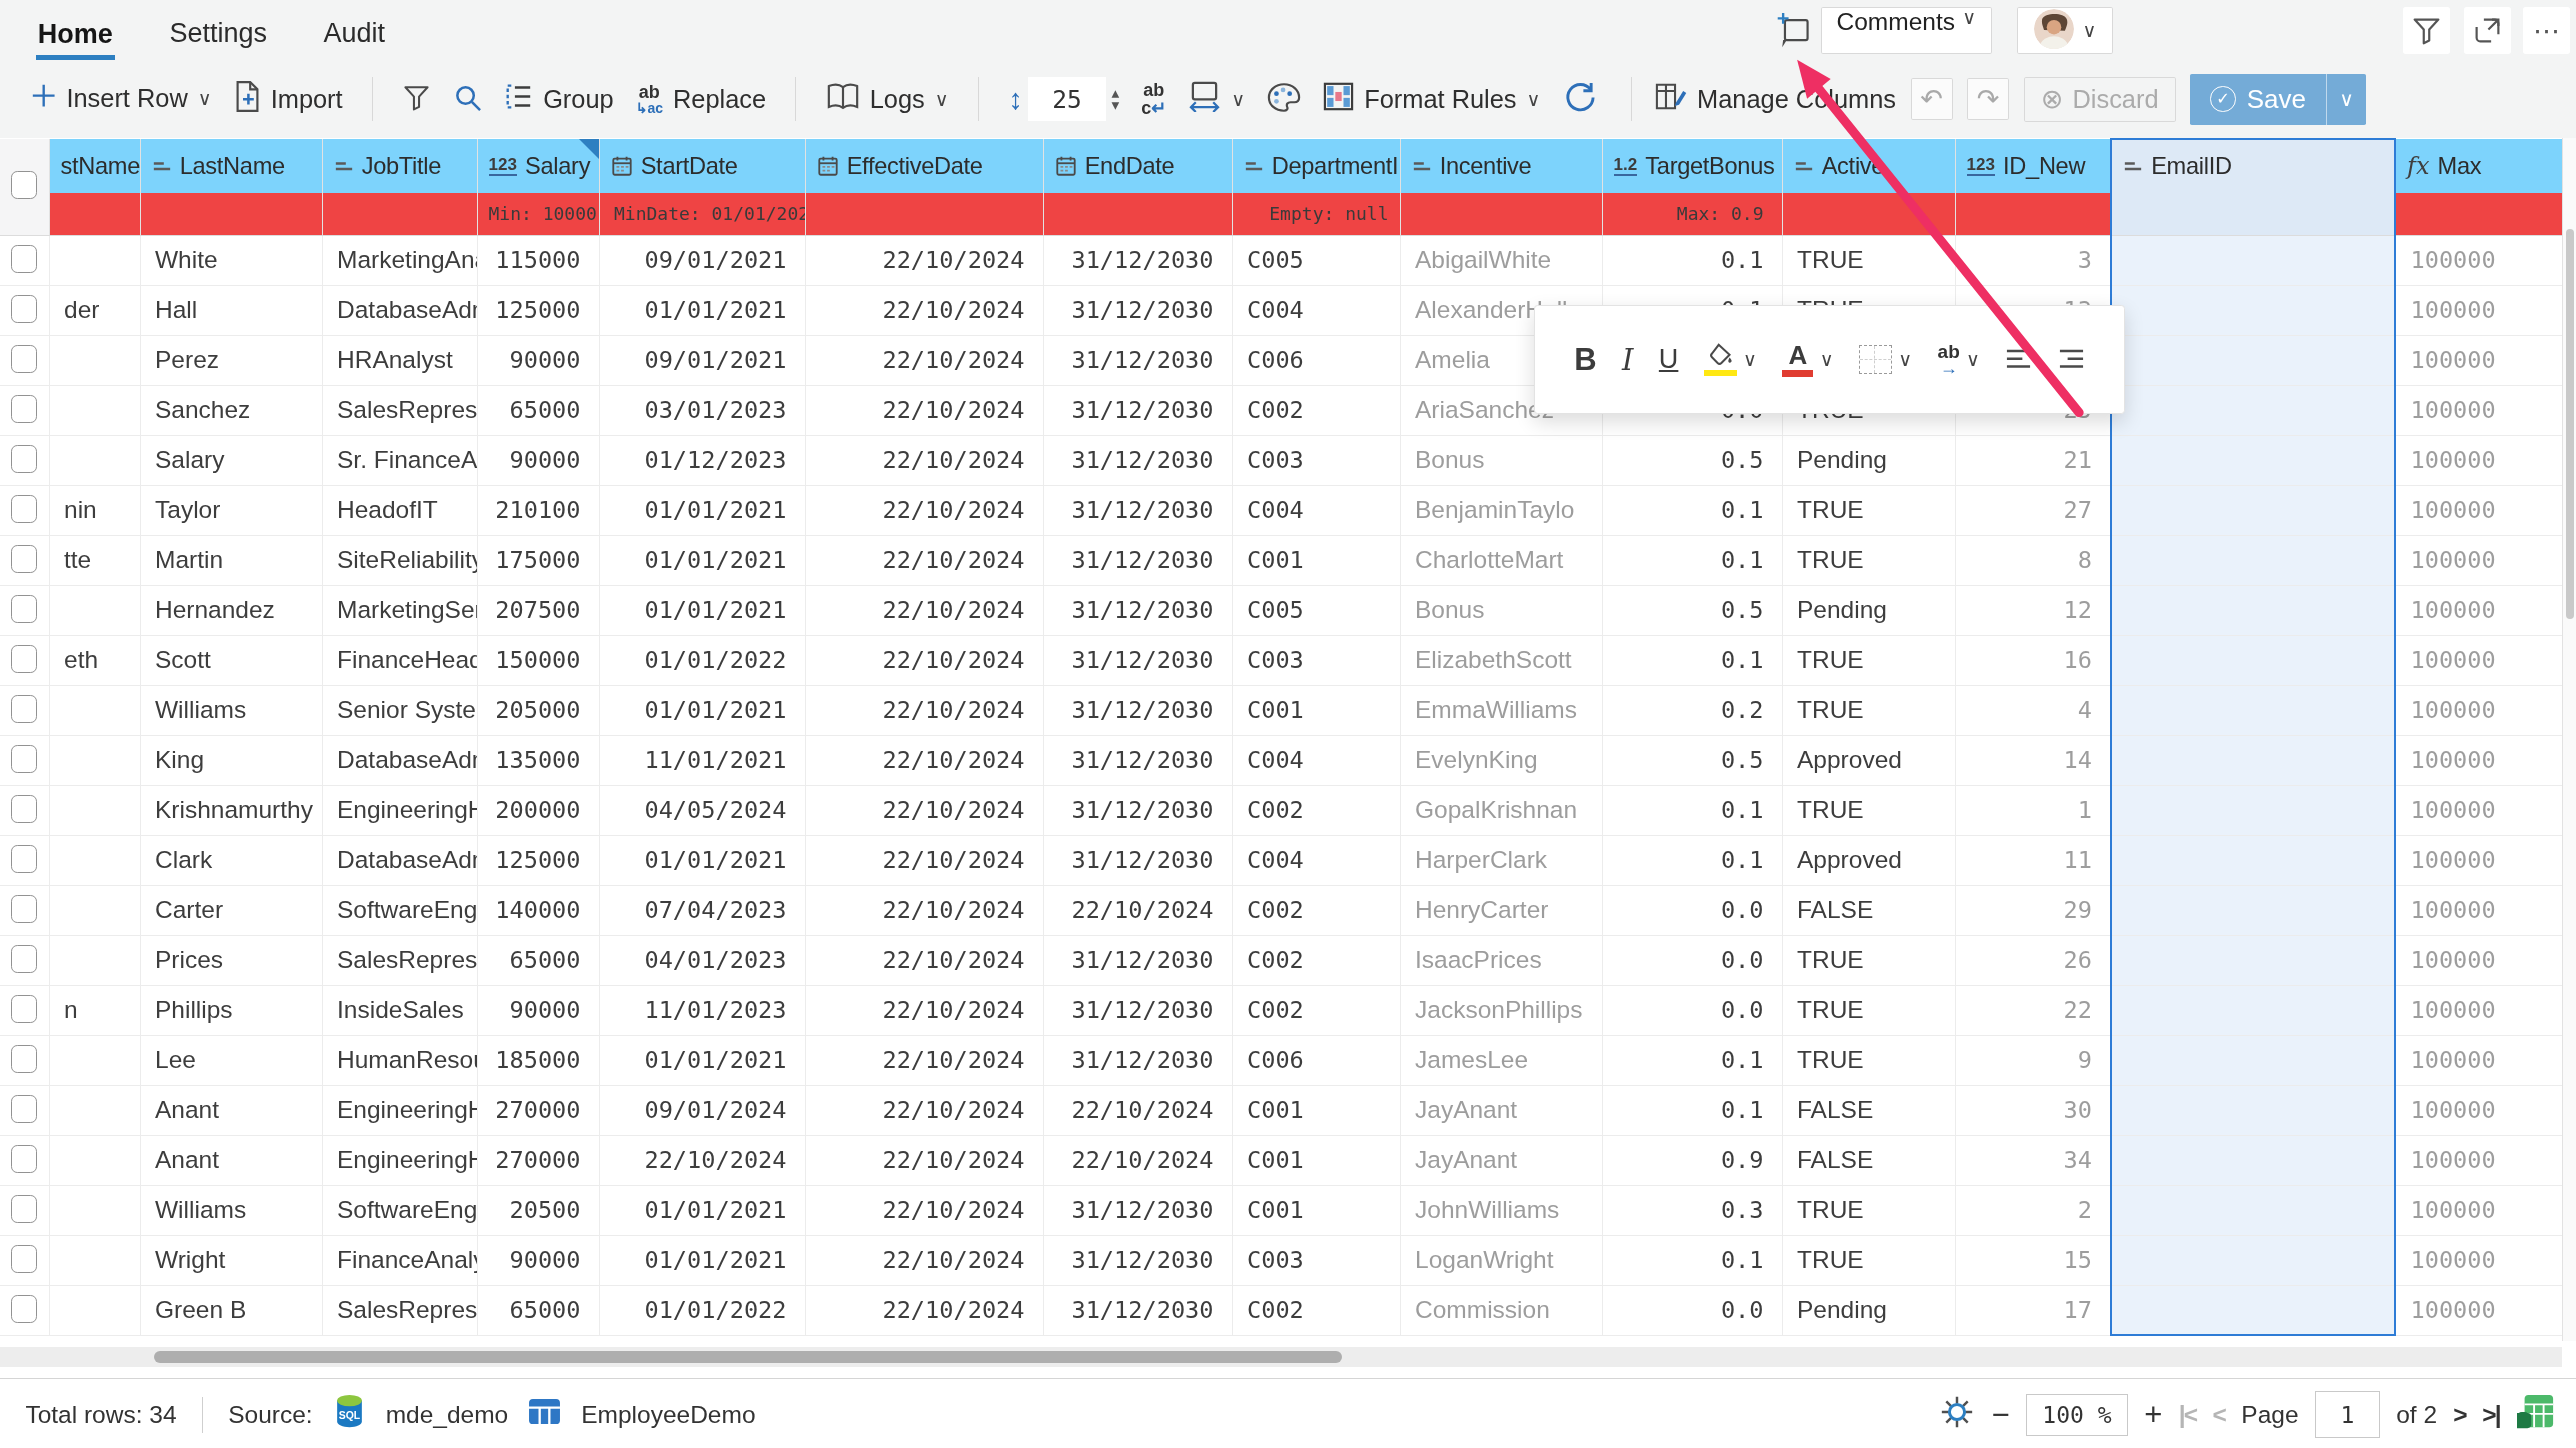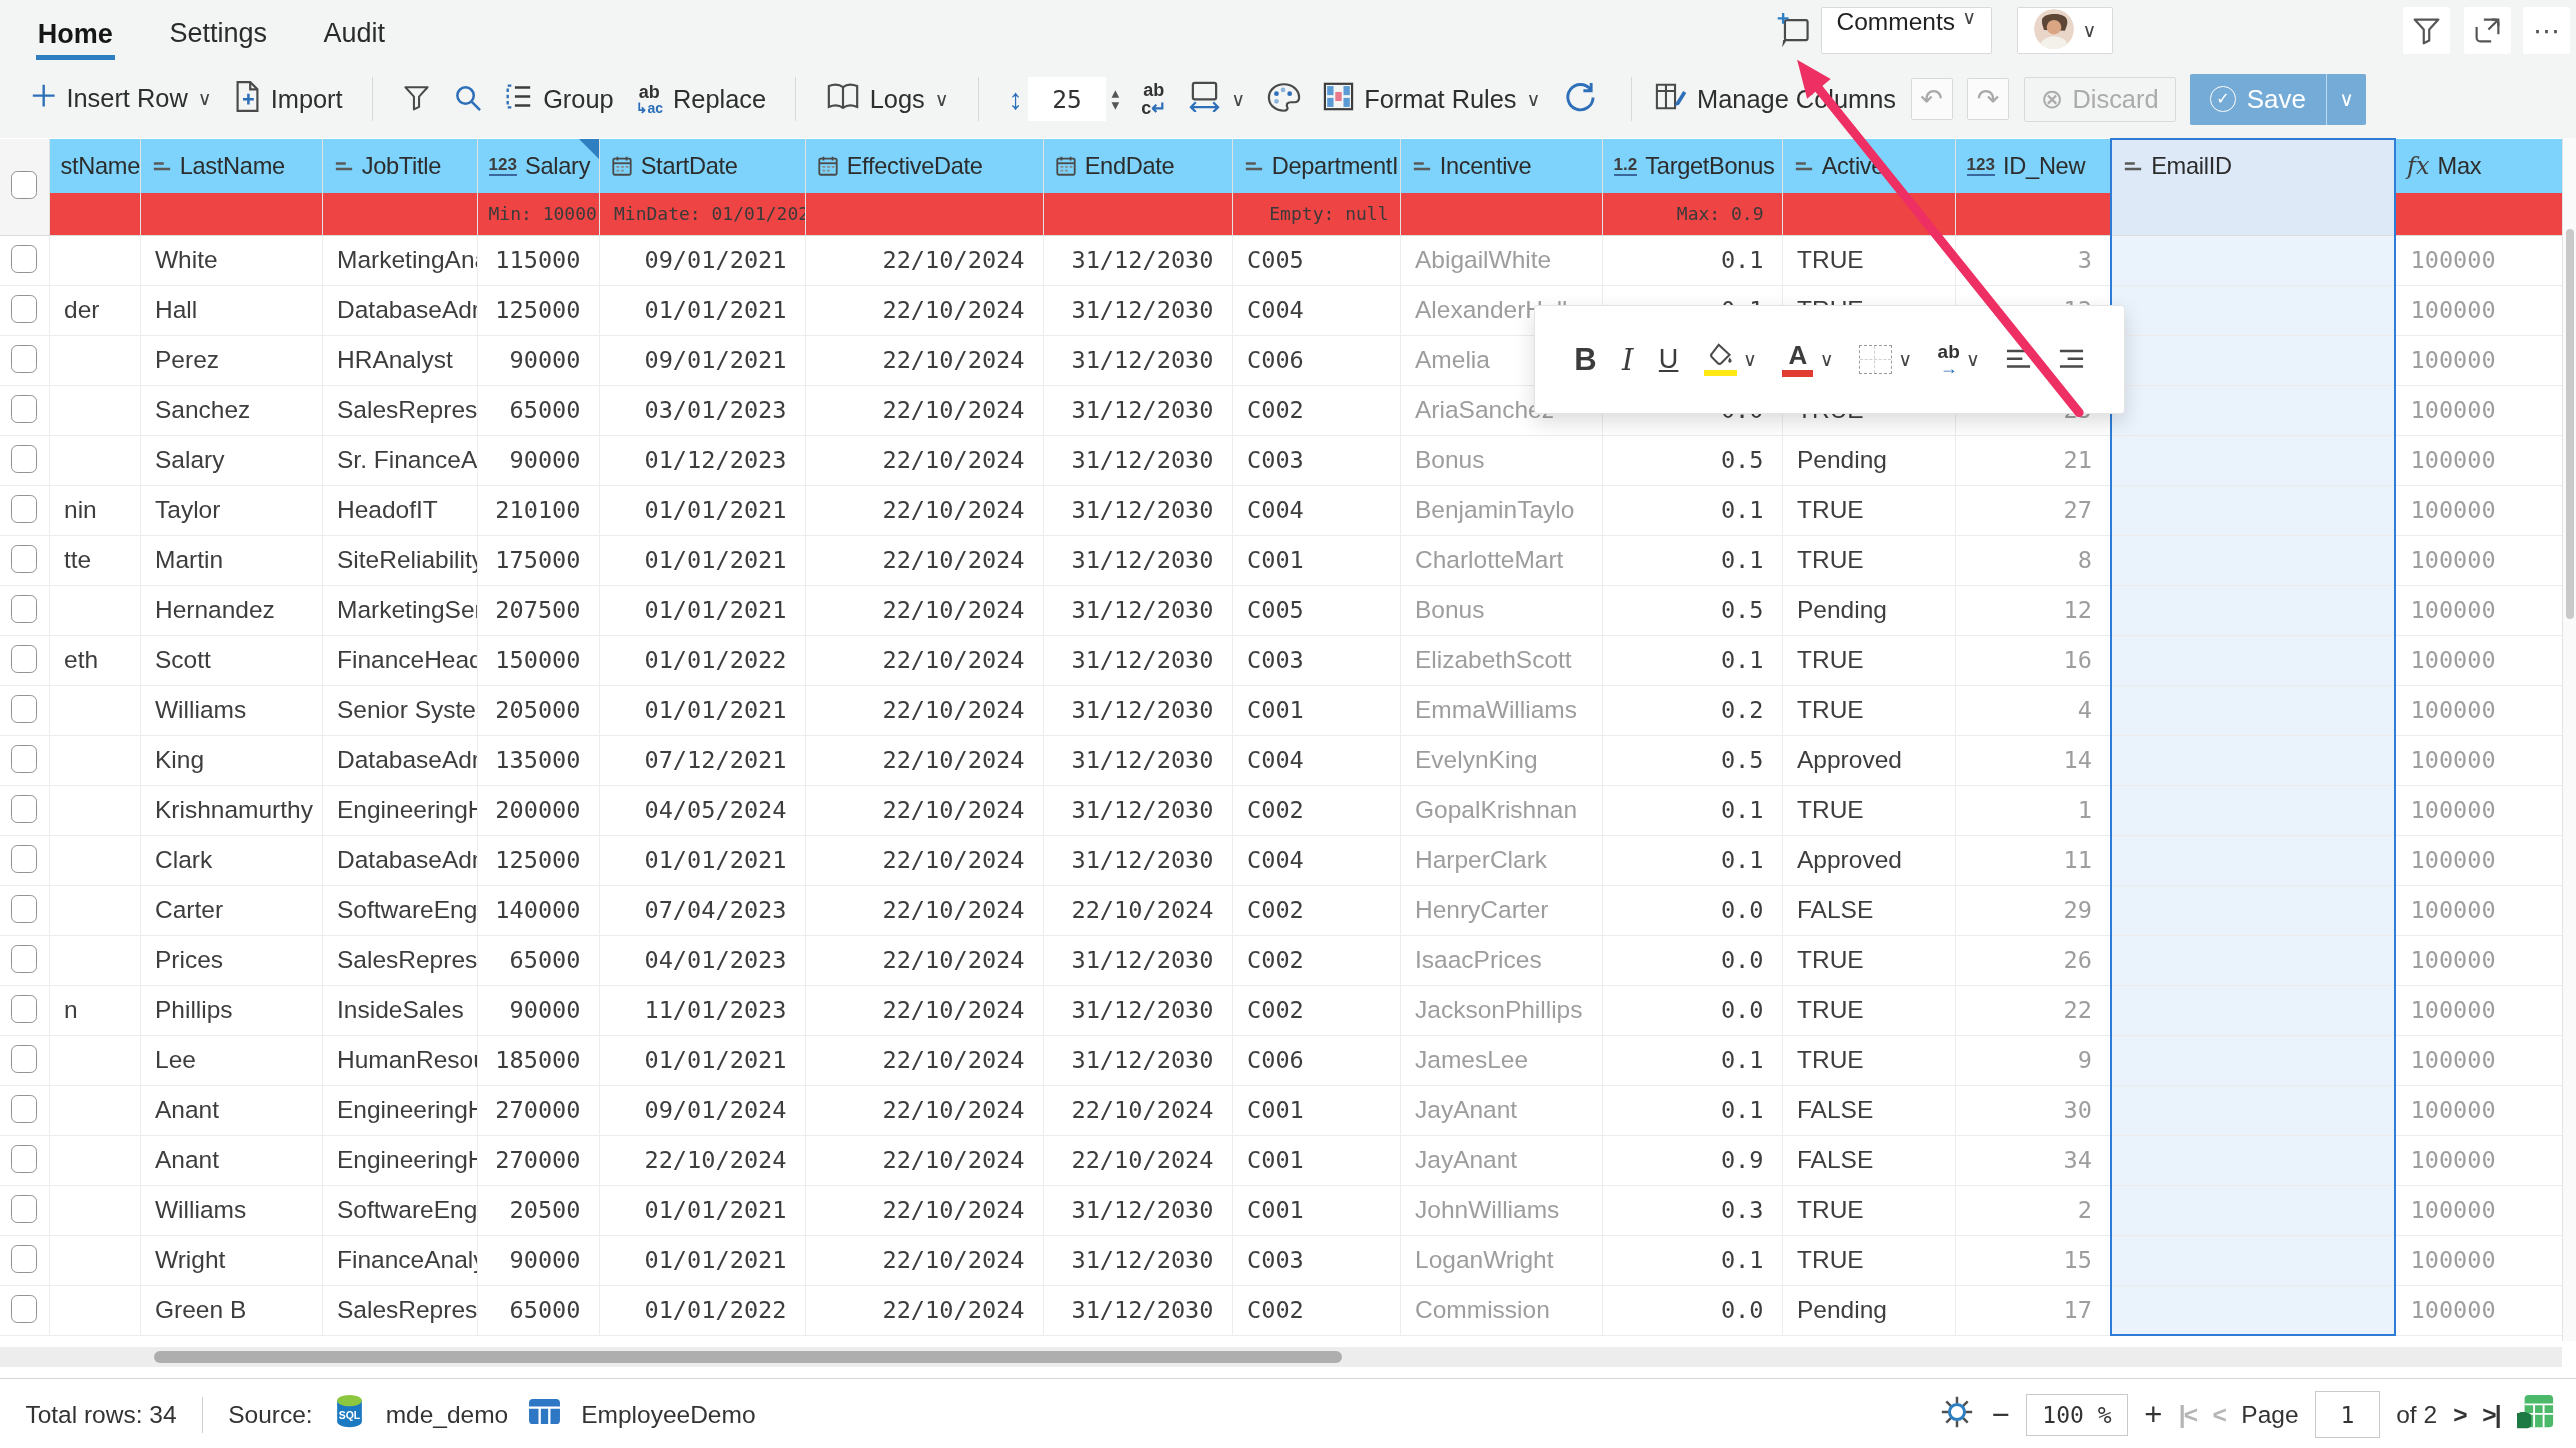--- a/index.html
+++ b/index.html
@@ -610,21 +610,21 @@
           <td class="td a-r mono mut">4</td>
           <td class="td a-l sel"></td>
           <td class="td a-l mono mut">100000</td>
         </tr>
         <tr>
           <td class="tdc"><span class="cb"></span></td>
           <td class="td a-l"></td>
           <td class="td a-l">King</td>
           <td class="td a-l">DatabaseAdm</td>
           <td class="td a-r mono">135000</td>
-          <td class="td a-r mono">07/12/2021</td>
+          <td class="td a-r mono">11/01/2021</td>
           <td class="td a-r mono">22/10/2024</td>
           <td class="td a-r mono">31/12/2030</td>
           <td class="td a-l mono">C004</td>
           <td class="td a-l mut">EvelynKing</td>
           <td class="td a-r mono">0.5</td>
           <td class="td a-l">Approved</td>
           <td class="td a-r mono mut">14</td>
           <td class="td a-l sel"></td>
           <td class="td a-l mono mut">100000</td>
         </tr>

